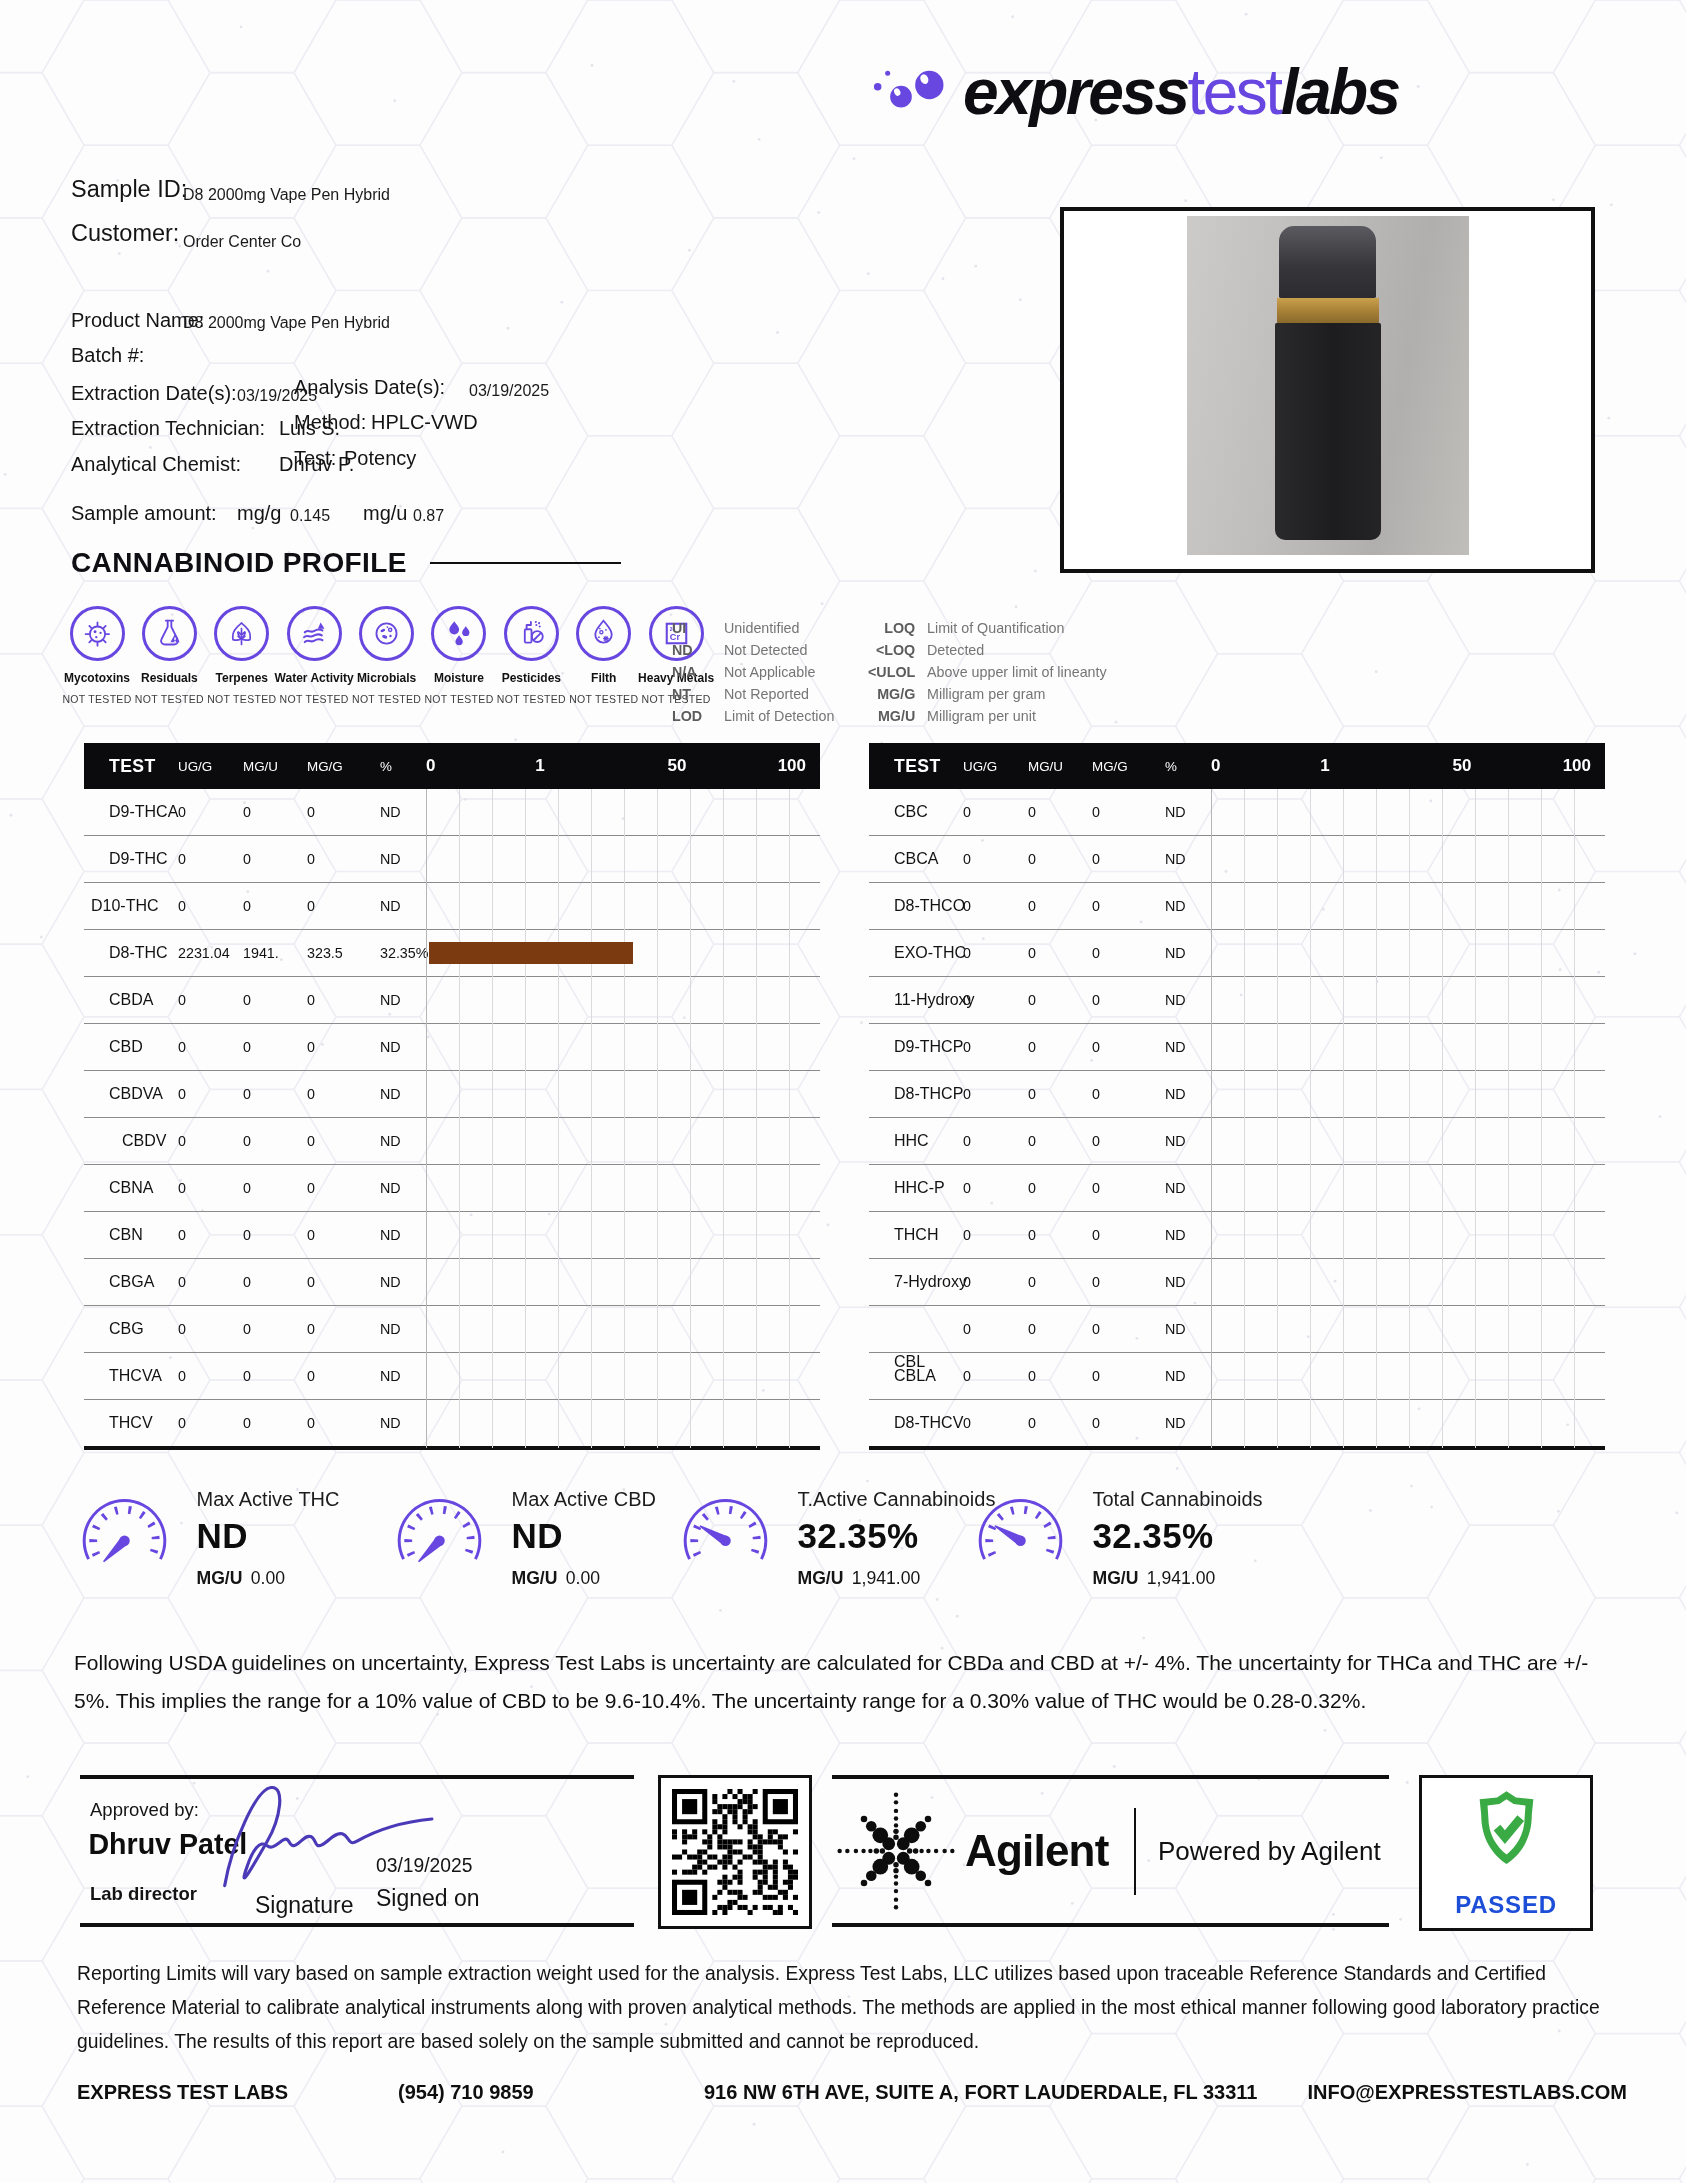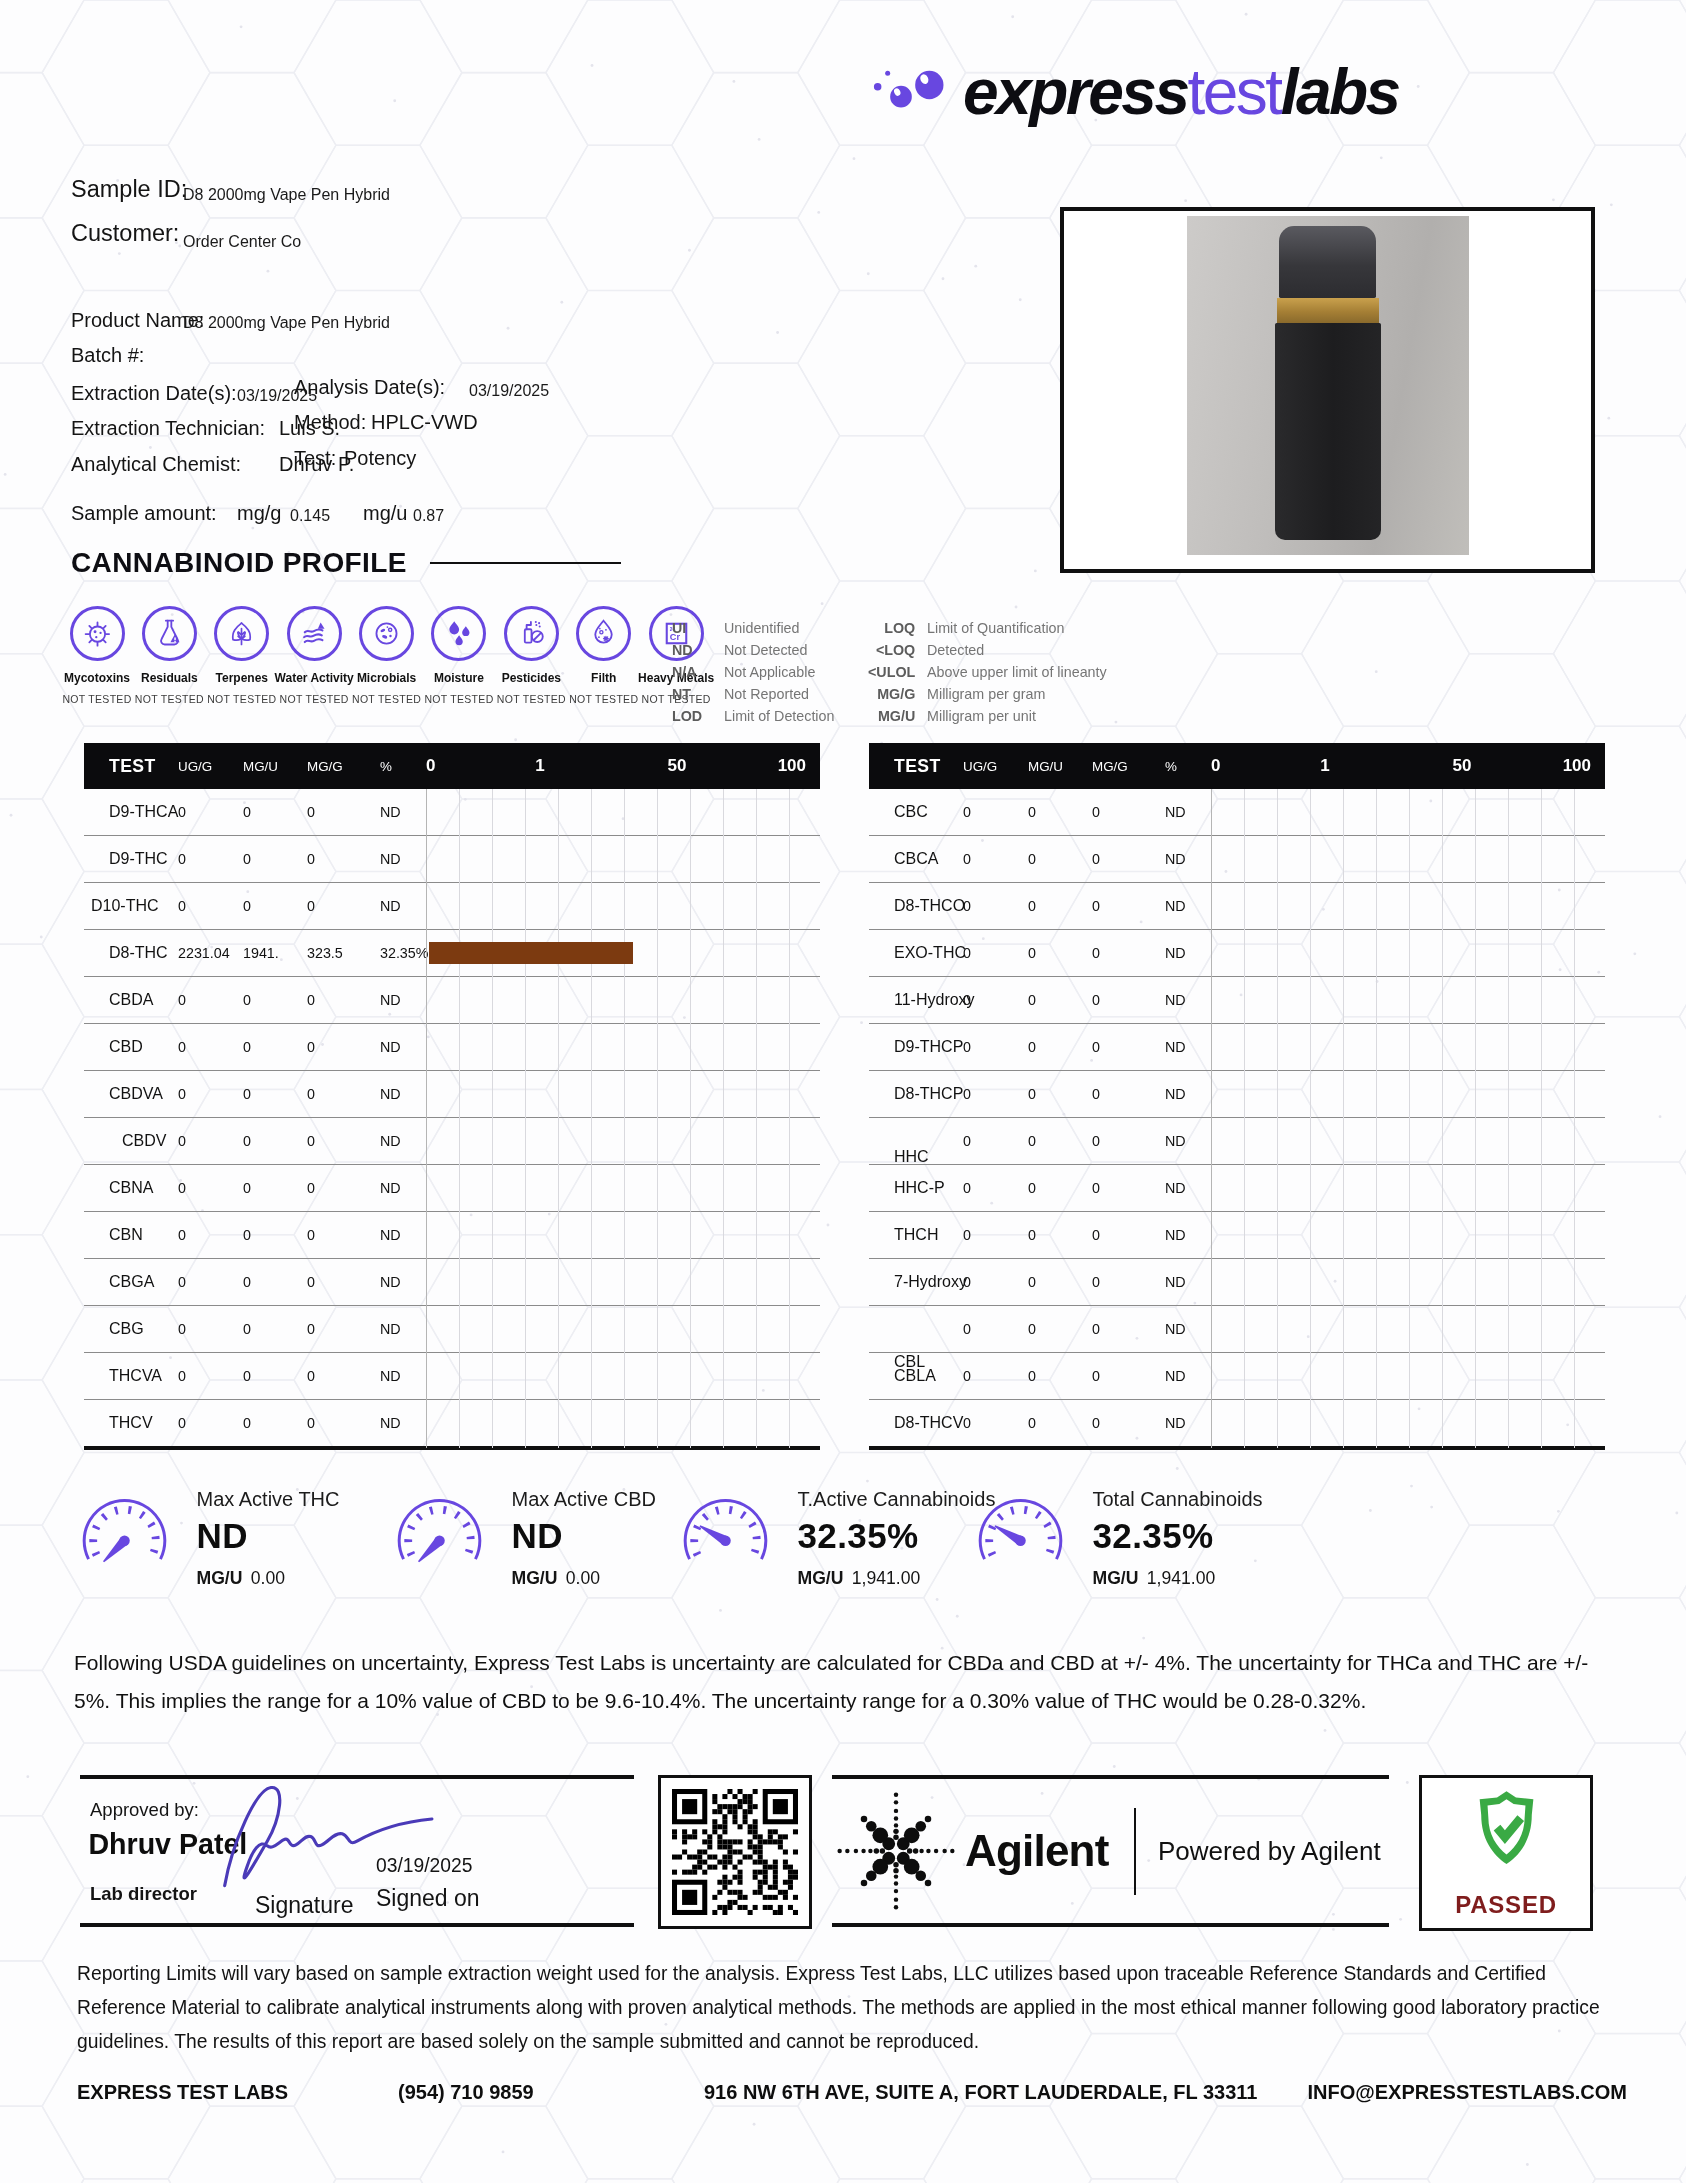--- a/index.html
+++ b/index.html
@@ -84,21 +84,21 @@
   .a-siglbl{left:175px;top:113px;font-size:23px;color:#141414;}
   .a-date{left:296px;top:76px;font-size:19.3px;color:#141414;}
   .a-signedon{left:296px;top:106px;font-size:23px;color:#141414;}
 
   .qr-box{left:658px;top:1775px;width:148px;height:148px;border:3.4px solid #101010;background:#fff;display:flex;align-items:center;justify-content:center;}
   .agilent-box{left:832px;top:1775px;width:557px;height:144px;border-top:4.2px solid #101010;border-bottom:4.2px solid #101010;display:flex;align-items:center;}
   .ag-word{font-size:44px;font-weight:800;color:#0d0d0d;letter-spacing:-0.8px;margin-left:5px;}
   .ag-div{width:2.5px;height:87px;background:#101010;margin:0 22px 0 25px;}
   .ag-powered{font-size:26px;color:#101010;}
   .passed-box{left:1419px;top:1775px;width:168px;height:150px;border:3.4px solid #101010;background:#fff;display:flex;flex-direction:column;align-items:center;justify-content:center;}
-  .passed-txt{font-size:24px;font-weight:800;color:#7f1d1d;letter-spacing:0.8px;margin-top:19px;}
+  .passed-txt{font-size:24px;font-weight:800;color:#1d4ed8;letter-spacing:0.8px;margin-top:19px;}
 
   .disclaimer{left:77px;top:1957px;width:1532px;font-size:19.3px;line-height:1.76;color:#131313;}
   .footer{left:0;top:2081px;width:1687px;height:34px;}
   .footer span{position:absolute;font-size:20px;font-weight:700;color:#0e0e0e;white-space:nowrap;}
   .f-company{left:77px;} .f-phone{left:398px;} .f-address{left:704px;} .f-email{right:60px;}
 </style>
 </head>
 <body>
 
 <div class="page">
@@ -971,21 +971,21 @@
       </div>
       <div class="trow">
         <span class="c-test" style="left: 25px;">D8-THCP</span>
         <span class="c-val" style="left: 94px;">0</span>
         <span class="c-val" style="left: 159px;">0</span>
         <span class="c-val" style="left: 223px;">0</span>
         <span class="c-val" style="left: 296px;">ND</span>
         <div class="chartcell"></div>
       </div>
       <div class="trow">
-        <span class="c-test" style="left: 25px; margin-top: 16px;">HHC</span>
+        <span class="c-test" style="left: 25px;">HHC</span>
         <span class="c-val" style="left: 94px;">0</span>
         <span class="c-val" style="left: 159px;">0</span>
         <span class="c-val" style="left: 223px;">0</span>
         <span class="c-val" style="left: 296px;">ND</span>
         <div class="chartcell"></div>
       </div>
       <div class="trow">
         <span class="c-test" style="left: 25px;">HHC-P</span>
         <span class="c-val" style="left: 94px;">0</span>
         <span class="c-val" style="left: 159px;">0</span>

